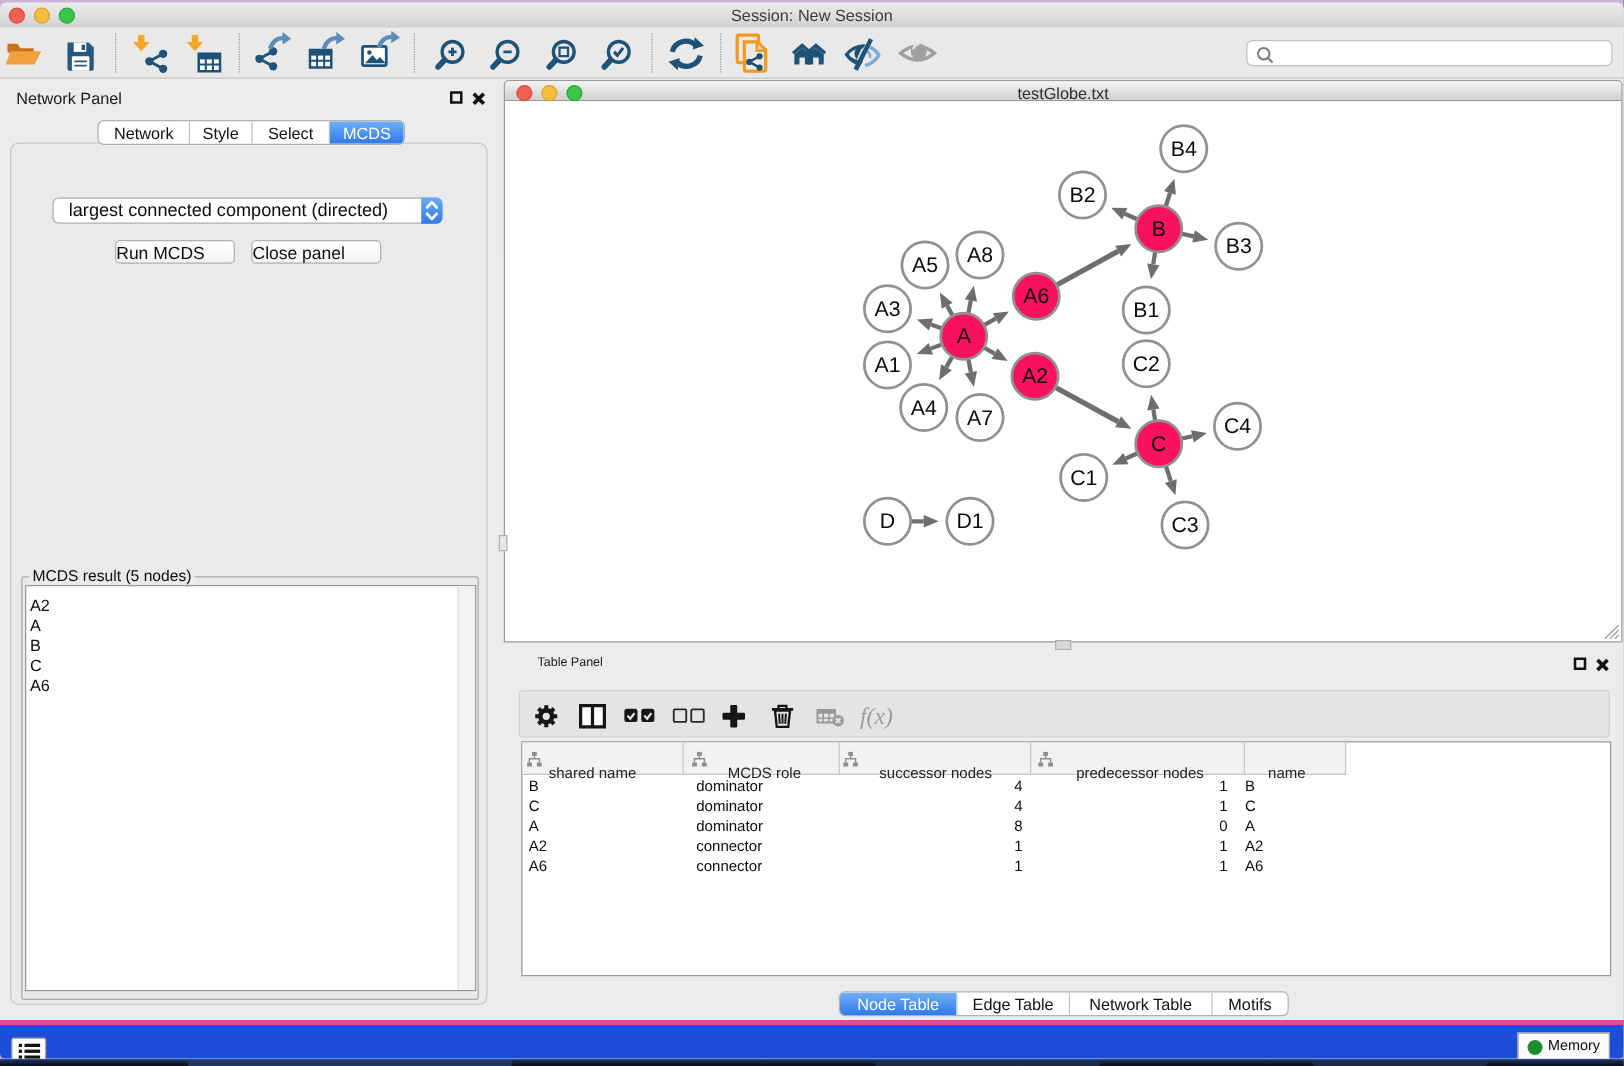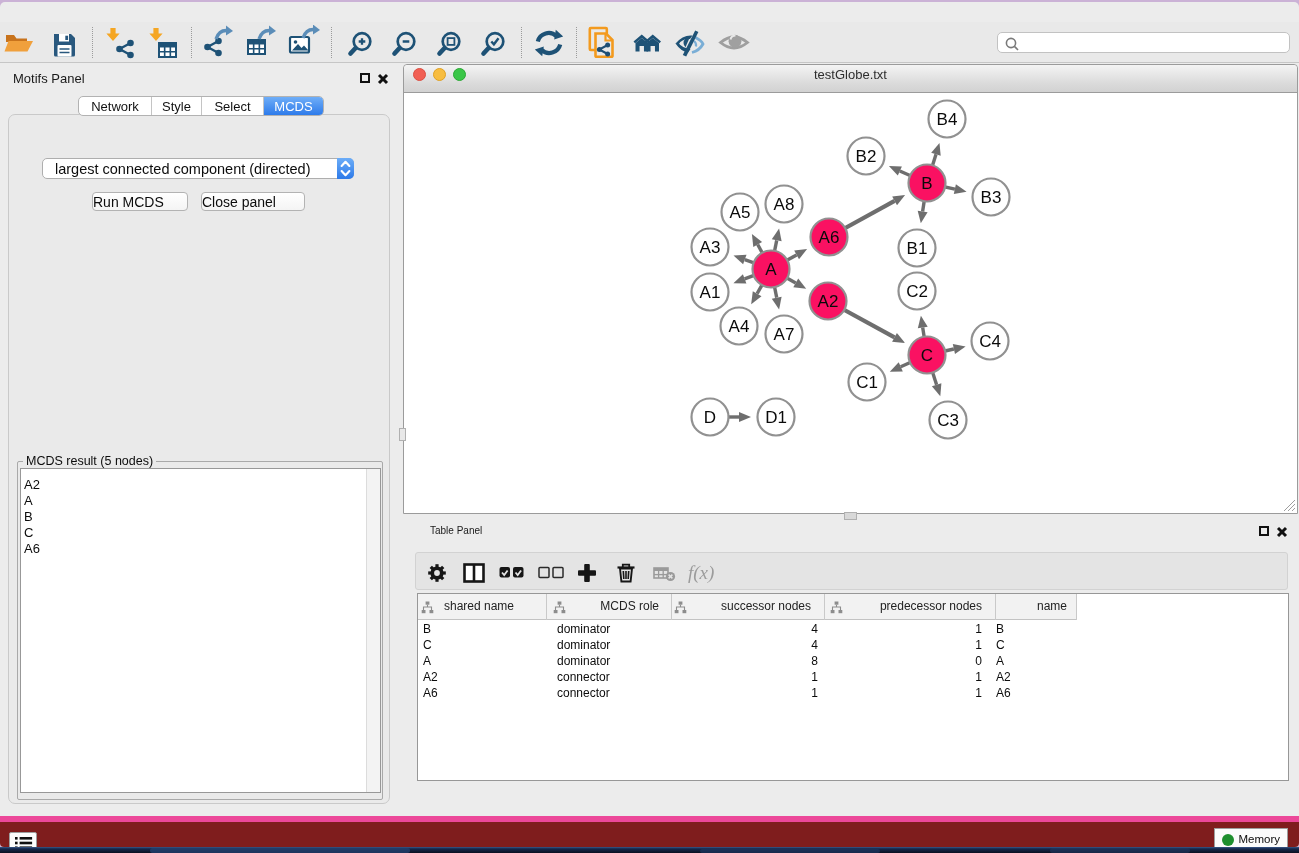--- a/index.html
+++ b/index.html
@@ -27,46 +27,52 @@
 #combo .spin{position:absolute;right:-1px;top:-1px;width:17px;height:21px;background:linear-gradient(180deg,#6cadf8,#2d7ae9);border-radius:0 5px 5px 0}
 .btn{position:absolute;height:19px;background:linear-gradient(180deg,#ffffff,#f4f4f4);border:1px solid #b3b3b3;border-radius:4px;font-size:14px;color:#0c0c0c}
 
 #grp{position:absolute;left:17px;top:459px;width:366px;height:339px;border:1px solid #a9a9a9;border-radius:2px}
 #grp-label{position:absolute;left:23px;top:452px;background:#eaeaea;padding:0 3px;font-size:12.5px;color:#0c0c0c}
 #list{position:absolute;left:20px;top:466px;width:361px;height:325px;background:#fff;border:1px solid #989898;font-size:12.5px;color:#0c0c0c}
 #list .sb{position:absolute;right:0;top:0;width:14px;height:100%;background:#f3f3f3;border-left:1px solid #dcdcdc}
 #list .it{padding-left:3px;height:16px;line-height:16px;font-size:13px}
 
 #iwin{position:absolute;left:403px;top:62px;width:895px;height:450px;border:1px solid #9b9b9b;border-radius:4px 4px 0 0;background:#fff}
-#iwin-tb{position:absolute;left:0;top:0;width:100%;height:28px;background:linear-gradient(180deg,#f4f4f4,#dadada 70%,#d2d2d2);border-bottom:1px solid #9b9b9b;border-radius:4px 4px 0 0}
+#iwin-tb{position:absolute;left:0;top:0;width:100%;height:16px;background:linear-gradient(180deg,#f4f4f4,#dadada 70%,#d2d2d2);border-bottom:1px solid #9b9b9b;border-radius:4px 4px 0 0}
 #iwin-title{position:absolute;left:0;top:0;width:100%;text-align:center;font-size:13px;line-height:20px;color:#2e2e2e}
 
 #tp-title{position:absolute;left:430px;top:523px;font-size:10px;color:#1a1a1a}
 #tp-toolbar{position:absolute;left:415px;top:550px;width:873px;height:38px;background:#e4e4e4;border:1px solid #d2d2d2;border-radius:3px}
 #tbl{position:absolute;left:417px;top:591px;width:872px;height:188px;background:#fff;border:1px solid #979797}
 #tbl .hd{position:absolute;left:0;top:0;width:658px;height:26px;background:#f2f2f2;border-bottom:1px solid #c3c3c3}
 #tbl .hv{position:absolute;top:0;height:26px;width:0;border-left:1px solid #c9c9c9}
-#tbl .hlabel{position:absolute;top:0;font-size:12px;line-height:25px;color:#222;text-align:right}
+#tbl .hlabel{position:absolute;top:12px;font-size:12px;line-height:25px;color:#222;text-align:center}
 #tbl .cell{position:absolute;font-size:12px;line-height:16px;color:#0c0c0c}
 .wc-box{position:absolute;width:10px;height:10px;border:2px solid #111}
 
 #btabs{left:671px;top:791px}
-#statusbar{position:absolute;left:0;top:814px;width:1299px;height:31px;background:#7f1d1d;border-top:6px solid #ec4899}
+#statusbar{position:absolute;left:0;top:814px;width:1299px;height:31px;background:#1d4ed8;border-top:4px solid #ec4899}
 #membtn{position:absolute;left:1214px;top:6px;width:74px;height:23px;background:#fbfbfb;border:1px solid #9e9e9e;font-size:11.5px;line-height:21px;text-align:right;padding-right:7px;color:#0c0c0c}
 #listbtn{position:absolute;left:9px;top:10px;width:28px;height:20px;background:#fdfdfd;border:1px solid #9e9e9e;border-radius:2px}
 </style></head>
 <body>
 <div id="page">
 <div id="desktop"></div>
 <div id="strip">
       <div class="abs" style="left:150px;top:1px;width:260px;height:5px;background:#23406e;border-radius:3px;opacity:.8"></div>
       <div class="abs" style="left:700px;top:2px;width:180px;height:4px;background:#1d3660;border-radius:3px;opacity:.7"></div>
       <div class="abs" style="left:1050px;top:1px;width:140px;height:5px;background:#22375f;border-radius:3px;opacity:.6"></div>
     </div>
 <div id="win">
+  <div id="titlebar">
+    <span class="tl" style="left:7px;background:#f15f53;border:0.5px solid #db4e42"></span>
+    <span class="tl" style="left:27px;background:#f7bd40;border:0.5px solid #dfa123"></span>
+    <span class="tl" style="left:47px;background:#3ac648;border:0.5px solid #2aa834"></span>
+    <div id="title">Session: New Session</div>
+  </div>
   <div id="toolbar">
     <div class="sep" style="left:92px"></div>
         <div class="sep" style="left:191px"></div>
         <div class="sep" style="left:331px"></div>
         <div class="sep" style="left:521px"></div>
         <div class="sep" style="left:576px"></div>
         <svg class="abs" style="left:2px;top:3px" width="36" height="36" viewBox="0 0 36 36">
           <path d="M4 10 h8 l2.5 3.5 H25 v3.5 H4 z" fill="#c8731c"></path>
           <path d="M6.5 16 H31 l-5.5 10.5 H2.5 z" fill="#f0a03c"></path>
         </svg>
@@ -175,21 +181,21 @@
           <circle cx="20" cy="16.2" r="6.4" fill="#a0a0a0"></circle>
           <path d="M15.5 14.5 a5 5 0 0 1 5 -4" fill="none" stroke="#e9e9e9" stroke-width="2"></path>
         </svg>
     <div id="search">
           <svg class="abs" style="left:6px;top:3px" width="18" height="18" viewBox="0 0 18 18">
             <circle cx="7" cy="7" r="4.6" fill="none" stroke="#7a7a7a" stroke-width="1.6"></circle>
             <line x1="10.4" y1="10.4" x2="14" y2="14" stroke="#7a7a7a" stroke-width="1.6"></line>
           </svg>
         </div>
   </div>
-  <div id="cp-title">Motifs Panel</div>
+  <div id="cp-title">Network Panel</div>
   <div class="wc-box" style="left:360px;top:71px"></div>
       <svg class="abs" style="left:377px;top:71px" width="12" height="12" viewBox="0 0 12 12">
         <line x1="2" y1="2" x2="10" y2="10" stroke="#111" stroke-width="3"></line>
         <line x1="10" y1="2" x2="2" y2="10" stroke="#111" stroke-width="3"></line>
       </svg>
   <div id="cp-box"></div>
   <div class="tabs" id="cptabs">
     <div class="t" style="width:72px">Network</div>
     <div class="t" style="width:50px">Style</div>
     <div class="t" style="width:62px">Select</div>
@@ -410,20 +416,26 @@
         <div class="cell" style="left:139px;top:75px">connector</div>
         <div class="cell" style="left:300px;top:75px;width:100px;text-align:right">1</div>
         <div class="cell" style="left:464px;top:75px;width:100px;text-align:right">1</div>
         <div class="cell" style="left:578px;top:75px">A2</div>
         <div class="cell" style="left:5px;top:91px">A6</div>
         <div class="cell" style="left:139px;top:91px">connector</div>
         <div class="cell" style="left:300px;top:91px;width:100px;text-align:right">1</div>
         <div class="cell" style="left:464px;top:91px;width:100px;text-align:right">1</div>
         <div class="cell" style="left:578px;top:91px">A6</div>
   </div>
+  <div class="tabs" id="btabs">
+    <div class="t sel" style="width:93px">Node Table</div>
+    <div class="t" style="width:90px">Edge Table</div>
+    <div class="t" style="width:114px">Network Table</div>
+    <div class="t" style="width:61px">Motifs</div>
+  </div>
   <div id="statusbar">
     <div id="listbtn">
           <svg class="abs" style="left:3px;top:2px" width="22" height="16" viewBox="0 0 22 16">
             <rect x="2" y="2" width="2.6" height="2.6" fill="#111"></rect>
             <rect x="6.6" y="2" width="12.5" height="2.6" fill="#111"></rect>
             <rect x="2" y="6.7" width="2.6" height="2.6" fill="#111"></rect>
             <rect x="6.6" y="6.7" width="12.5" height="2.6" fill="#111"></rect>
             <rect x="2" y="11.4" width="2.6" height="2.6" fill="#111"></rect>
             <rect x="6.6" y="11.4" width="12.5" height="2.6" fill="#111"></rect>
           </svg>

